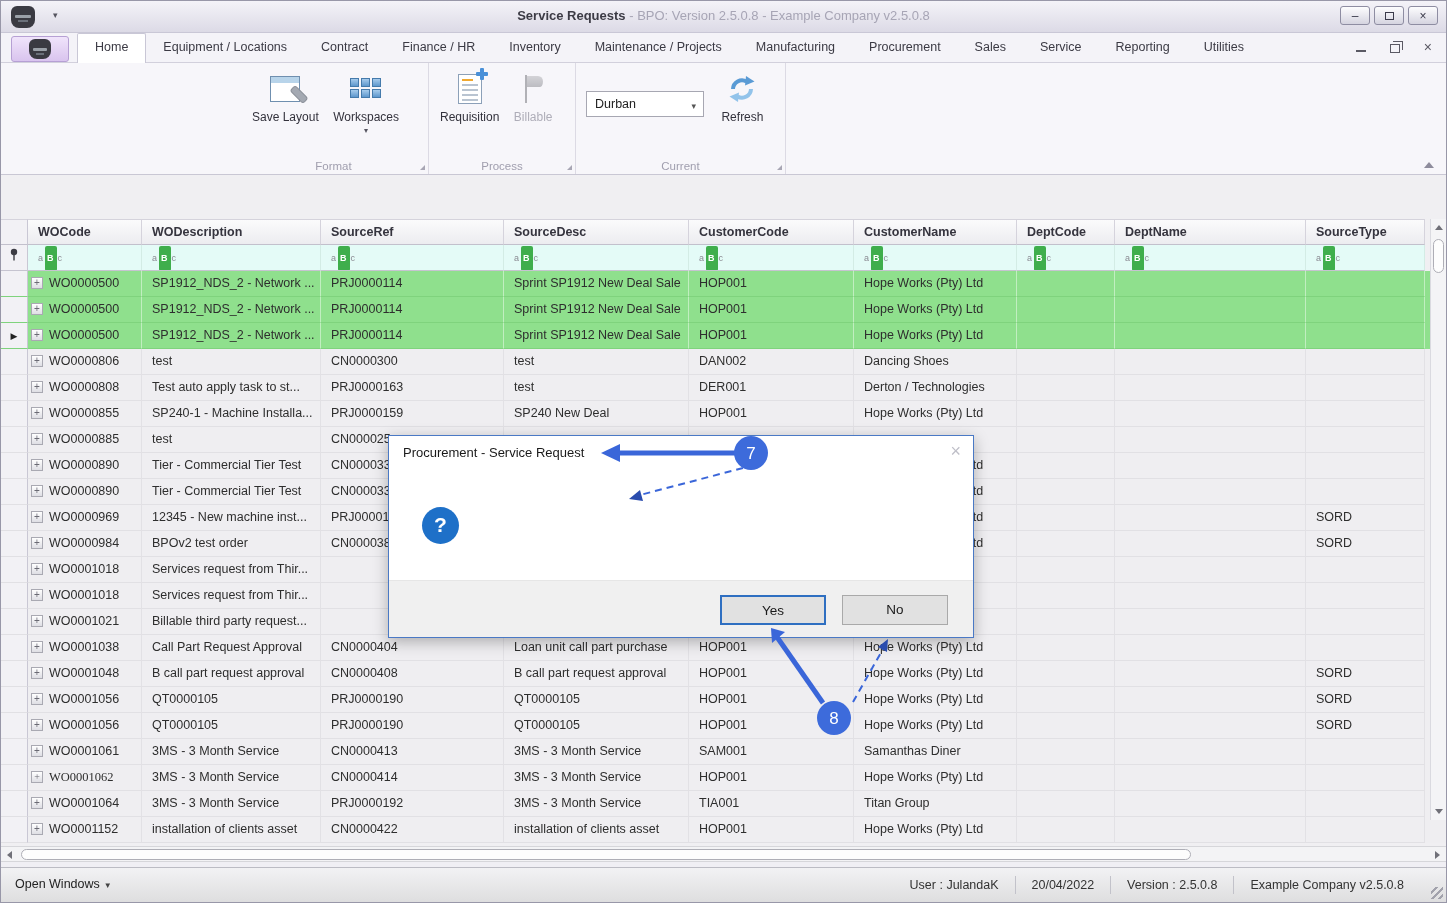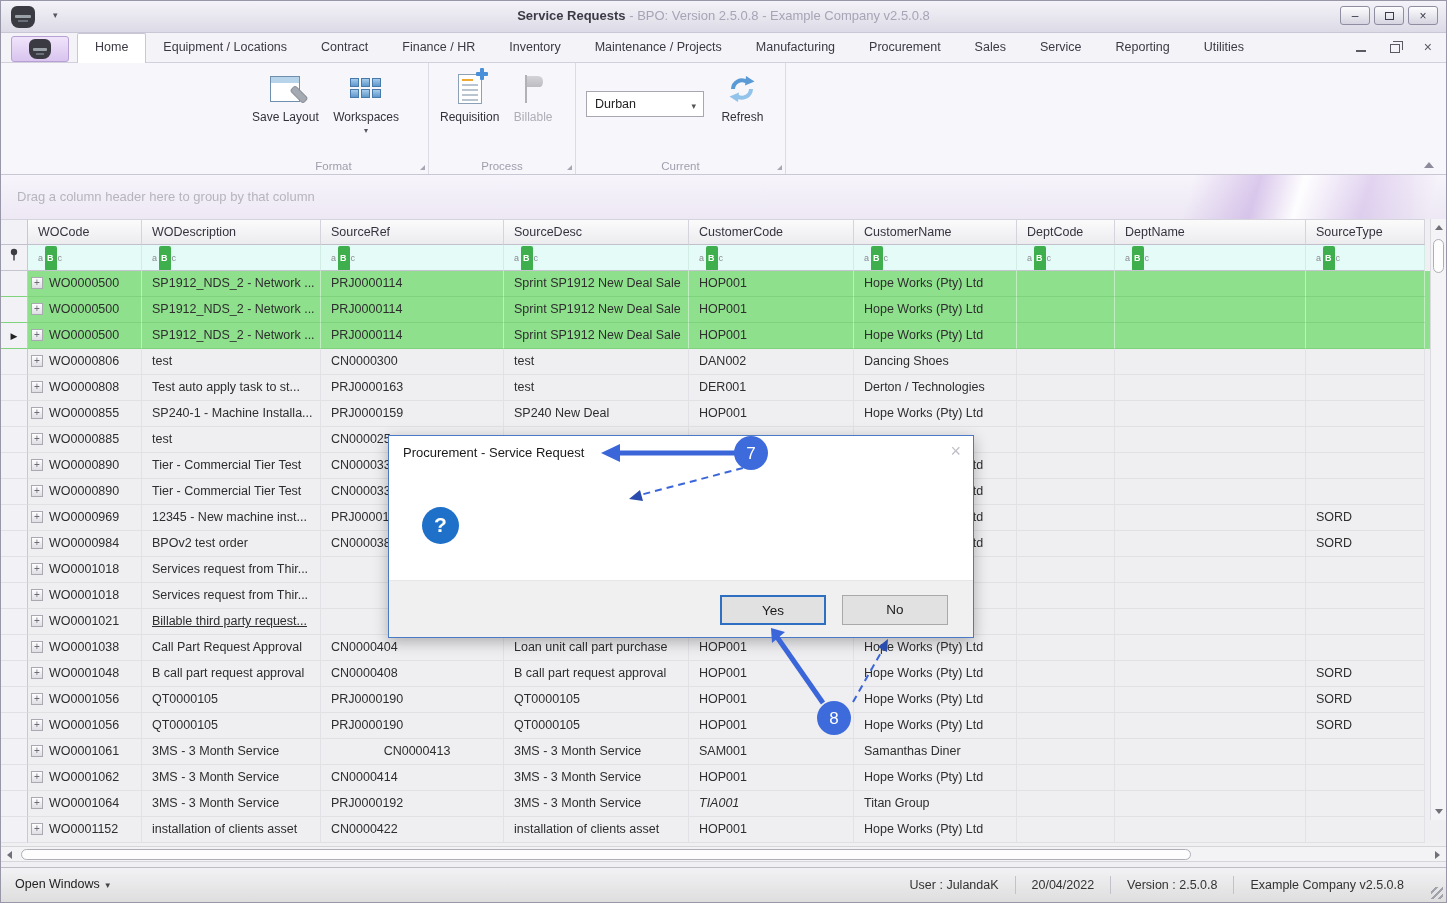--- a/index.html
+++ b/index.html
@@ -122,21 +122,21 @@
     background:linear-gradient(#f7f4fb,#ede8f4); overflow:hidden; }
   .groupbar .hint { position:absolute; left:16px; top:14px; font-size:13px; color:#b6b4be; }
   .swoosh1 { position:absolute; right:-40px; top:-30px; width:420px; height:110px;
     background:linear-gradient(115deg, rgba(255,255,255,0) 30%, rgba(186,150,220,.45) 45%, rgba(255,255,255,.9) 55%, rgba(196,165,226,.4) 70%, rgba(255,255,255,0) 85%);
     transform:rotate(-8deg); }
   .grid-rows { position:absolute; left:0; top:44px; right:0; }
   .grow { display:flex; height:26px; }
   .gcell { flex:none; overflow:hidden; white-space:nowrap; font-size:12.5px; color:#2e2e2e;
     line-height:25px; padding-left:10px; }
   .hdr .gcell { background:linear-gradient(#fbfbfc,#ececf0); border-right:1px solid #d5d3dc;
-    border-top:1px solid #d5d3dc; border-bottom:1px solid #c2c0cc; color:#35343e; }
+    border-top:1px solid #d5d3dc; border-bottom:1px solid #c2c0cc; color:#35343e;font-weight:bold; }
   .flt .gcell { background:#e4fbf7; border-right:1px solid #d3ece5; border-bottom:1px solid #c6c4d0; }
   .ind { padding-left:0 !important; text-align:center;
     background:#f2f1f5 !important; border-right:1px solid #c9c7d4 !important; }
   .row .gcell { border-right:1px solid rgba(80,80,95,.08); border-bottom:1px solid #e1e0e4; }
   .row { background:#efeef1; }
   .row.sel { background:#8fe08d; }
   .row.sel .gcell { border-right:1px solid rgba(255,255,255,.45); border-bottom:1px solid #7fd37d; }
   .expandbox { display:inline-block; width:12px; height:12px; border:1px solid #a9a9b2;
     background:linear-gradient(#ffffff,#dedee4); color:#6a6a74; font-size:10px; line-height:10px;
     text-align:center; vertical-align:middle; margin:-2px 6px 0 3px; }
@@ -288,24 +288,20 @@
             <path d="M24 15 a9 9 0 0 1 -13.5 7.5" stroke="#92c3ea" stroke-width="4" fill="none"></path>
             <polygon points="11,28 2.5,22.5 12,18.5" fill="#92c3ea"></polygon>
           </svg>
         </div><div class="rlabel">Refresh</div></div>
     <div class="rgroup-label">Current</div>
   </div>
   <div class="ribbon-collapse"></div>
 </div>
 
 <div class="gridwrap">
-  <div class="groupbar">
-    <div class="swoosh1"></div>
-    <div class="hint">Drag a column header here to group by that column</div>
-  </div>
   <div class="grid-rows" id="grid">
       <div class="grow hdr">
         <div class="gcell ind" style="width: 27px;"></div>
         <div class="gcell" style="width: 114px;">WOCode</div>
         <div class="gcell" style="width: 179px;">WODescription</div>
         <div class="gcell" style="width: 183px;">SourceRef</div>
         <div class="gcell" style="width: 185px;">SourceDesc</div>
         <div class="gcell" style="width: 165px;">CustomerCode</div>
         <div class="gcell" style="width: 163px;">CustomerName</div>
         <div class="gcell" style="width: 98px;">DeptCode</div>
@@ -479,21 +475,21 @@
         <div class="gcell" style="width: 185px;"></div>
         <div class="gcell" style="width: 165px;"></div>
         <div class="gcell" style="width: 163px;"></div>
         <div class="gcell" style="width: 98px;"></div>
         <div class="gcell" style="width: 191px;"></div>
         <div class="gcell" style="width: 119px;"></div>
       </div>
       <div class="grow row">
         <div class="gcell ind" style="width: 27px;"></div>
         <div class="gcell" style="width: 114px; padding-left: 0px;"><span class="expandbox">+</span>WO0001021</div>
-        <div class="gcell" style="width: 179px; text-decoration: underline;">Billable third party request...</div>
+        <div class="gcell" style="width: 179px;">Billable third party request...</div>
         <div class="gcell" style="width: 183px;"></div>
         <div class="gcell" style="width: 185px;"></div>
         <div class="gcell" style="width: 165px;"></div>
         <div class="gcell" style="width: 163px;"></div>
         <div class="gcell" style="width: 98px;"></div>
         <div class="gcell" style="width: 191px;"></div>
         <div class="gcell" style="width: 119px;"></div>
       </div>
       <div class="grow row">
         <div class="gcell ind" style="width: 27px;"></div>
@@ -540,47 +536,47 @@
         <div class="gcell" style="width: 165px;">HOP001</div>
         <div class="gcell" style="width: 163px;">Hope Works (Pty) Ltd</div>
         <div class="gcell" style="width: 98px;"></div>
         <div class="gcell" style="width: 191px;"></div>
         <div class="gcell" style="width: 119px;">SORD</div>
       </div>
       <div class="grow row">
         <div class="gcell ind" style="width: 27px;"></div>
         <div class="gcell" style="width: 114px; padding-left: 0px;"><span class="expandbox">+</span>WO0001061</div>
         <div class="gcell" style="width: 179px;">3MS - 3 Month Service</div>
-        <div class="gcell" style="width: 183px; text-align: center;">CN0000413</div>
+        <div class="gcell" style="width: 183px;">CN0000413</div>
         <div class="gcell" style="width: 185px;">3MS - 3 Month Service</div>
         <div class="gcell" style="width: 165px;">SAM001</div>
         <div class="gcell" style="width: 163px;">Samanthas Diner</div>
         <div class="gcell" style="width: 98px;"></div>
         <div class="gcell" style="width: 191px;"></div>
         <div class="gcell" style="width: 119px;"></div>
       </div>
       <div class="grow row">
         <div class="gcell ind" style="width: 27px;"></div>
-        <div class="gcell" style="width: 114px; padding-left: 0px;"><span class="expandbox">+</span>WO0001062</div>
+        <div class="gcell" style="width: 114px; padding-left: 0px; font-family: Liberation Serif, serif;"><span class="expandbox">+</span>WO0001062</div>
         <div class="gcell" style="width: 179px;">3MS - 3 Month Service</div>
         <div class="gcell" style="width: 183px;">CN0000414</div>
         <div class="gcell" style="width: 185px;">3MS - 3 Month Service</div>
         <div class="gcell" style="width: 165px;">HOP001</div>
         <div class="gcell" style="width: 163px;">Hope Works (Pty) Ltd</div>
         <div class="gcell" style="width: 98px;"></div>
         <div class="gcell" style="width: 191px;"></div>
         <div class="gcell" style="width: 119px;"></div>
       </div>
       <div class="grow row">
         <div class="gcell ind" style="width: 27px;"></div>
         <div class="gcell" style="width: 114px; padding-left: 0px;"><span class="expandbox">+</span>WO0001064</div>
         <div class="gcell" style="width: 179px;">3MS - 3 Month Service</div>
         <div class="gcell" style="width: 183px;">PRJ0000192</div>
         <div class="gcell" style="width: 185px;">3MS - 3 Month Service</div>
-        <div class="gcell" style="width: 165px; font-style: italic;">TIA001</div>
+        <div class="gcell" style="width: 165px;">TIA001</div>
         <div class="gcell" style="width: 163px;">Titan Group</div>
         <div class="gcell" style="width: 98px;"></div>
         <div class="gcell" style="width: 191px;"></div>
         <div class="gcell" style="width: 119px;"></div>
       </div>
       <div class="grow row">
         <div class="gcell ind" style="width: 27px;"></div>
         <div class="gcell" style="width: 114px; padding-left: 0px;"><span class="expandbox">+</span>WO0001152</div>
         <div class="gcell" style="width: 179px;">installation of clients asset</div>
         <div class="gcell" style="width: 183px;">CN0000422</div>

